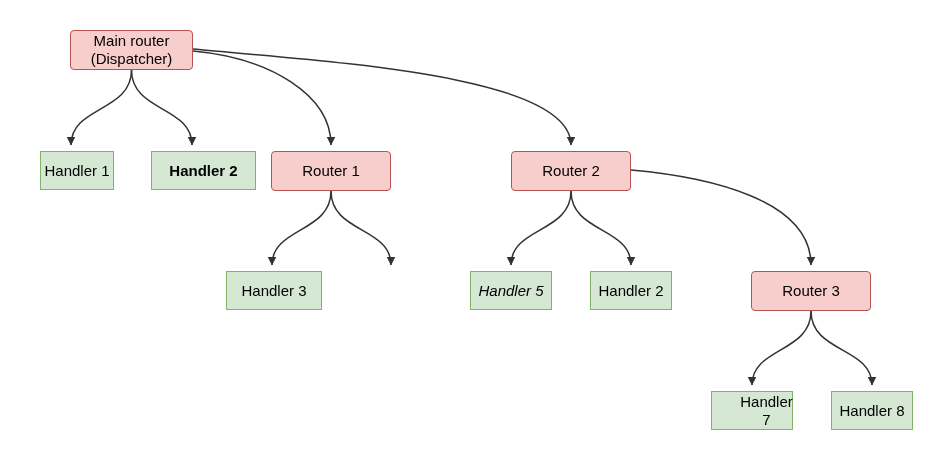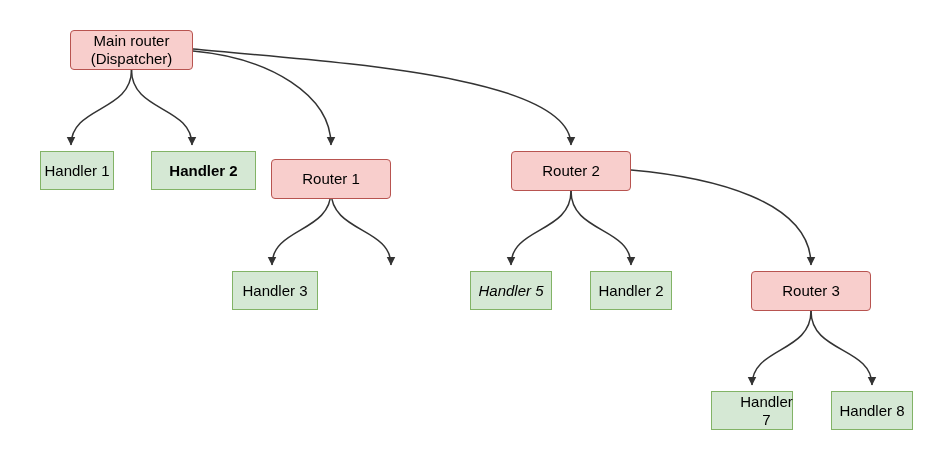--- a/index.html
+++ b/index.html
@@ -90,29 +90,29 @@
   </div>
 
   <div class="node handler" style="left:40px; top:151px; width:74px; height:39px;">
     <span class="label">Handler 1</span>
   </div>
 
   <div class="node handler" style="left:151px; top:151px; width:105px; height:39px;font-weight:bold;">
     <span class="label">Handler 2</span>
   </div>
 
-  <div class="node router" style="left:271px; top:159px; width:120px; height:40px;">
+  <div class="node router" style="left:271px; top:151px; width:120px; height:40px;">
     <span class="label">Router 1</span>
   </div>
 
   <div class="node router" style="left:511px; top:151px; width:120px; height:40px;text-align:center;">
     <span class="label">Router 2</span>
   </div>
 
-  <div class="node handler" style="left:232px; top:271px; width:86px; height:39px;text-align:right;">
+  <div class="node handler" style="left:226px; top:271px; width:96px; height:39px;text-align:right;">
     <span class="label">Handler 3</span>
   </div>
 
 
   <div class="node handler" style="left:470px; top:271px; width:82px; height:39px;font-style:italic;">
     <span class="label">Handler 5</span>
   </div>
 
   <div class="node handler" style="left:590px; top:271px; width:82px; height:39px;">
     <span class="label">Handler 2</span>

